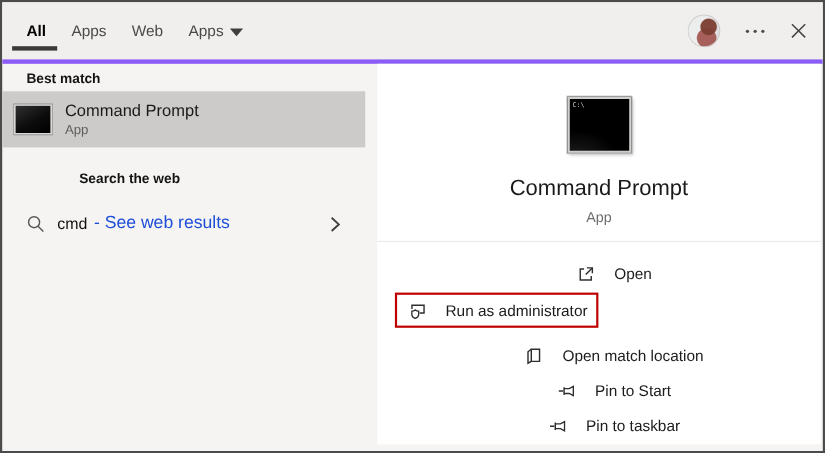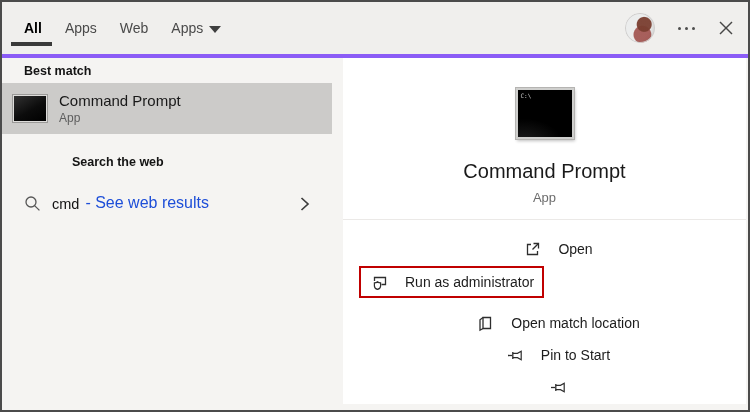--- a/index.html
+++ b/index.html
@@ -253,19 +253,20 @@
         </div>
 
         <div class="action-row row-pin">
           <span class="ico">
             <svg width="18" height="18" viewBox="0 0 18 18">
               <path d="M2 9.5 H6" fill="none" stroke="#2e2e2e" stroke-width="1.3"></path>
               <path d="M6.8 6 V13" fill="none" stroke="#2e2e2e" stroke-width="1.3"></path>
               <path d="M6.8 7.3 H11.5 L15.2 5.3 V13.7 L11.5 11.7 H6.8" fill="none" stroke="#2e2e2e" stroke-width="1.2"></path>
             </svg>
           </span>
+          <span>Pin to taskbar</span>
         </div>
 
       </div>
     </div>
 
   </div>
 </div>
 
 </body></html>

